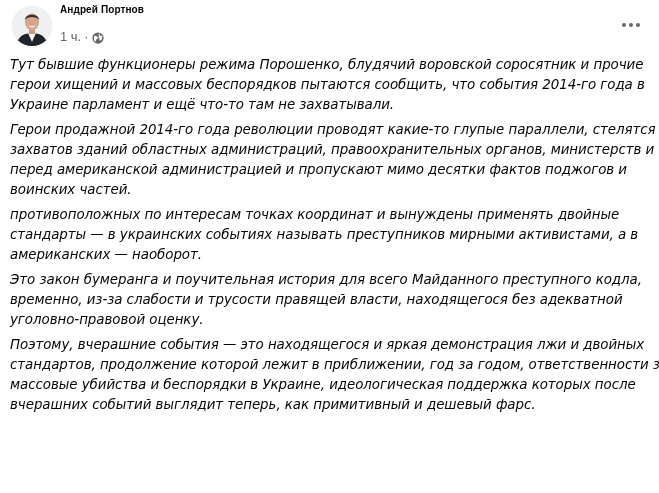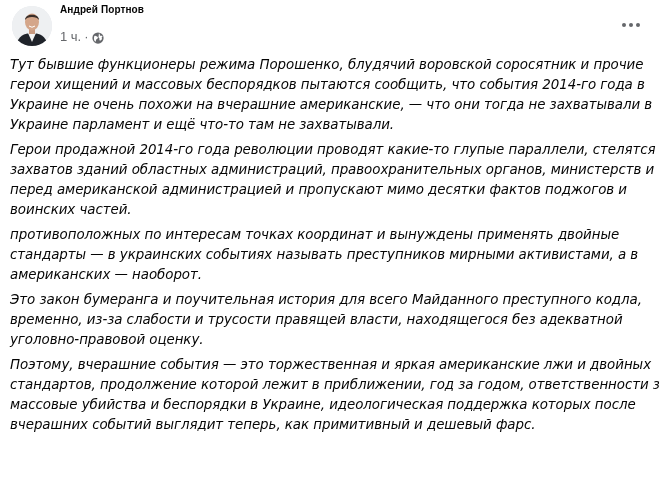--- a/index.html
+++ b/index.html
@@ -144,40 +144,39 @@
       <span class="d"></span>
       <span class="d"></span>
       <span class="d"></span>
     </div>
   </div>
 
   <div class="body">
     <p>
       <span class="ln">Тут бывшие функционеры режима Порошенко, блудячий воровской соросятник и прочие</span>
       <span class="ln">герои хищений и массовых беспорядков пытаются сообщить, что события 2014-го года в</span>
-      <span class="ln">Украине не очень похожи на вчерашние американские, — что они тогда не захватывали в</span>
       <span class="ln">Украине парламент и ещё что-то там не захватывали.</span>
     </p>
     <p>
       <span class="ln">Герои продажной 2014-го года революции проводят какие-то глупые параллели, стелятся</span>
       <span class="ln">захватов зданий областных администраций, правоохранительных органов, министерств и</span>
       <span class="ln">перед американской администрацией и пропускают мимо десятки фактов поджогов и</span>
       <span class="ln">воинских частей.</span>
     </p>
     <p>
       <span class="ln">противоположных по интересам точках координат и вынуждены применять двойные</span>
       <span class="ln">стандарты — в украинских событиях называть преступников мирными активистами, а в</span>
       <span class="ln">американских — наоборот.</span>
     </p>
     <p>
       <span class="ln">Это закон бумеранга и поучительная история для всего Майданного преступного кодла,</span>
       <span class="ln">временно, из-за слабости и трусости правящей власти, находящегося без адекватной</span>
       <span class="ln">уголовно-правовой оценку.</span>
     </p>
     <p>
-      <span class="ln">Поэтому, вчерашние события — это торжественная и яркая американские лжи и двойных</span>
+      <span class="ln">Поэтому, вчерашние события — это находящегося и яркая демонстрация лжи и двойных</span>
       <span class="ln">стандартов, продолжение которой лежит в приближении, год за годом, ответственности за</span>
       <span class="ln">массовые убийства и беспорядки в Украине, идеологическая поддержка которых после</span>
       <span class="ln">вчерашних событий выглядит теперь, как примитивный и дешевый фарс.</span>
     </p>
   </div>
 
 </div>
 
 </body></html>

